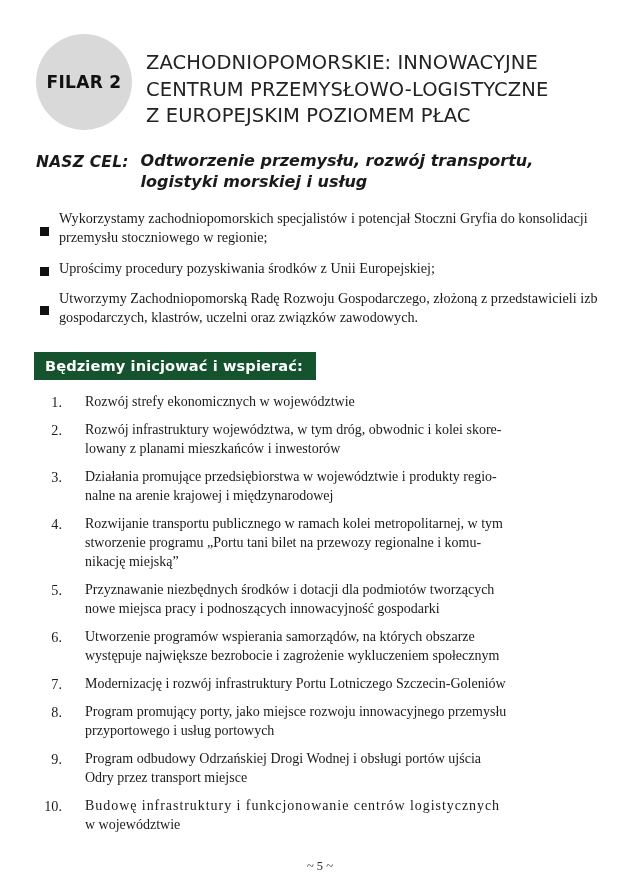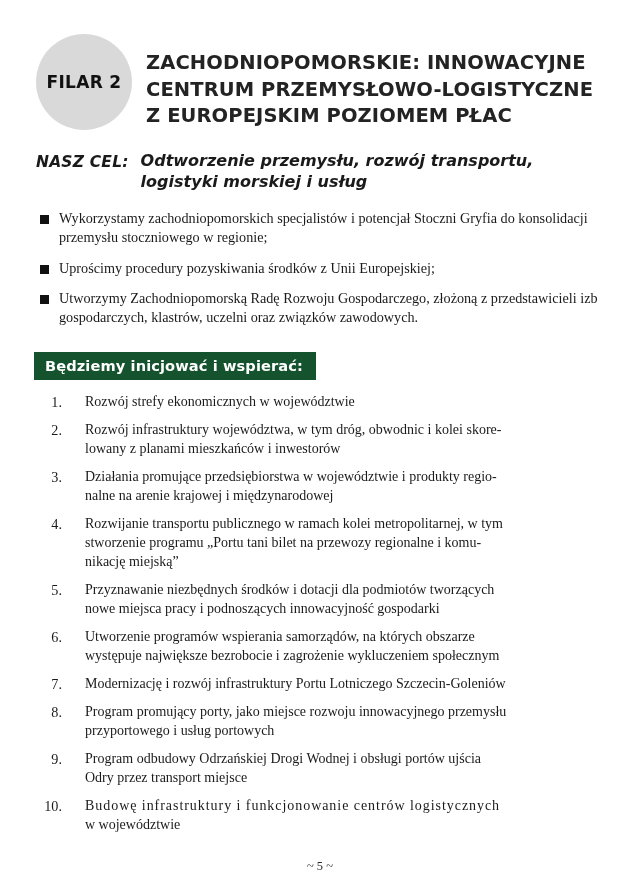--- a/index.html
+++ b/index.html
@@ -45,21 +45,21 @@
     font-weight: bold;
     letter-spacing: 0.3px;
     color: #111;
     font-family: "DejaVu Sans", sans-serif;
   }
   .header-title {
     margin-left: 14px;
     margin-top: 22px;
     font-size: 19.5px;
     line-height: 1.36;
-    font-weight: bold;
+    font-weight: normal;
     letter-spacing: 0.1px;
     color: #232323;
     font-family: "DejaVu Sans", sans-serif;
   }
   .header-title div { white-space: nowrap; }
 
   
   .goal {
     display: flex;
     align-items: flex-start;
@@ -86,21 +86,21 @@
   }
   .goal-text div { white-space: nowrap; }
 
   
   .bullets {
     margin-top: 17px;
     padding-left: 6px;
   }
   .bullet-row {
     display: flex;
-    align-items: flex-start;
+    align-items: center;
     margin-bottom: 11px;
   }
   .bullet-mark {
     flex: 0 0 auto;
     width: 9px;
     height: 9px;
     background: #111;
     margin-top: 6px;
     margin-right: 10px;
   }

